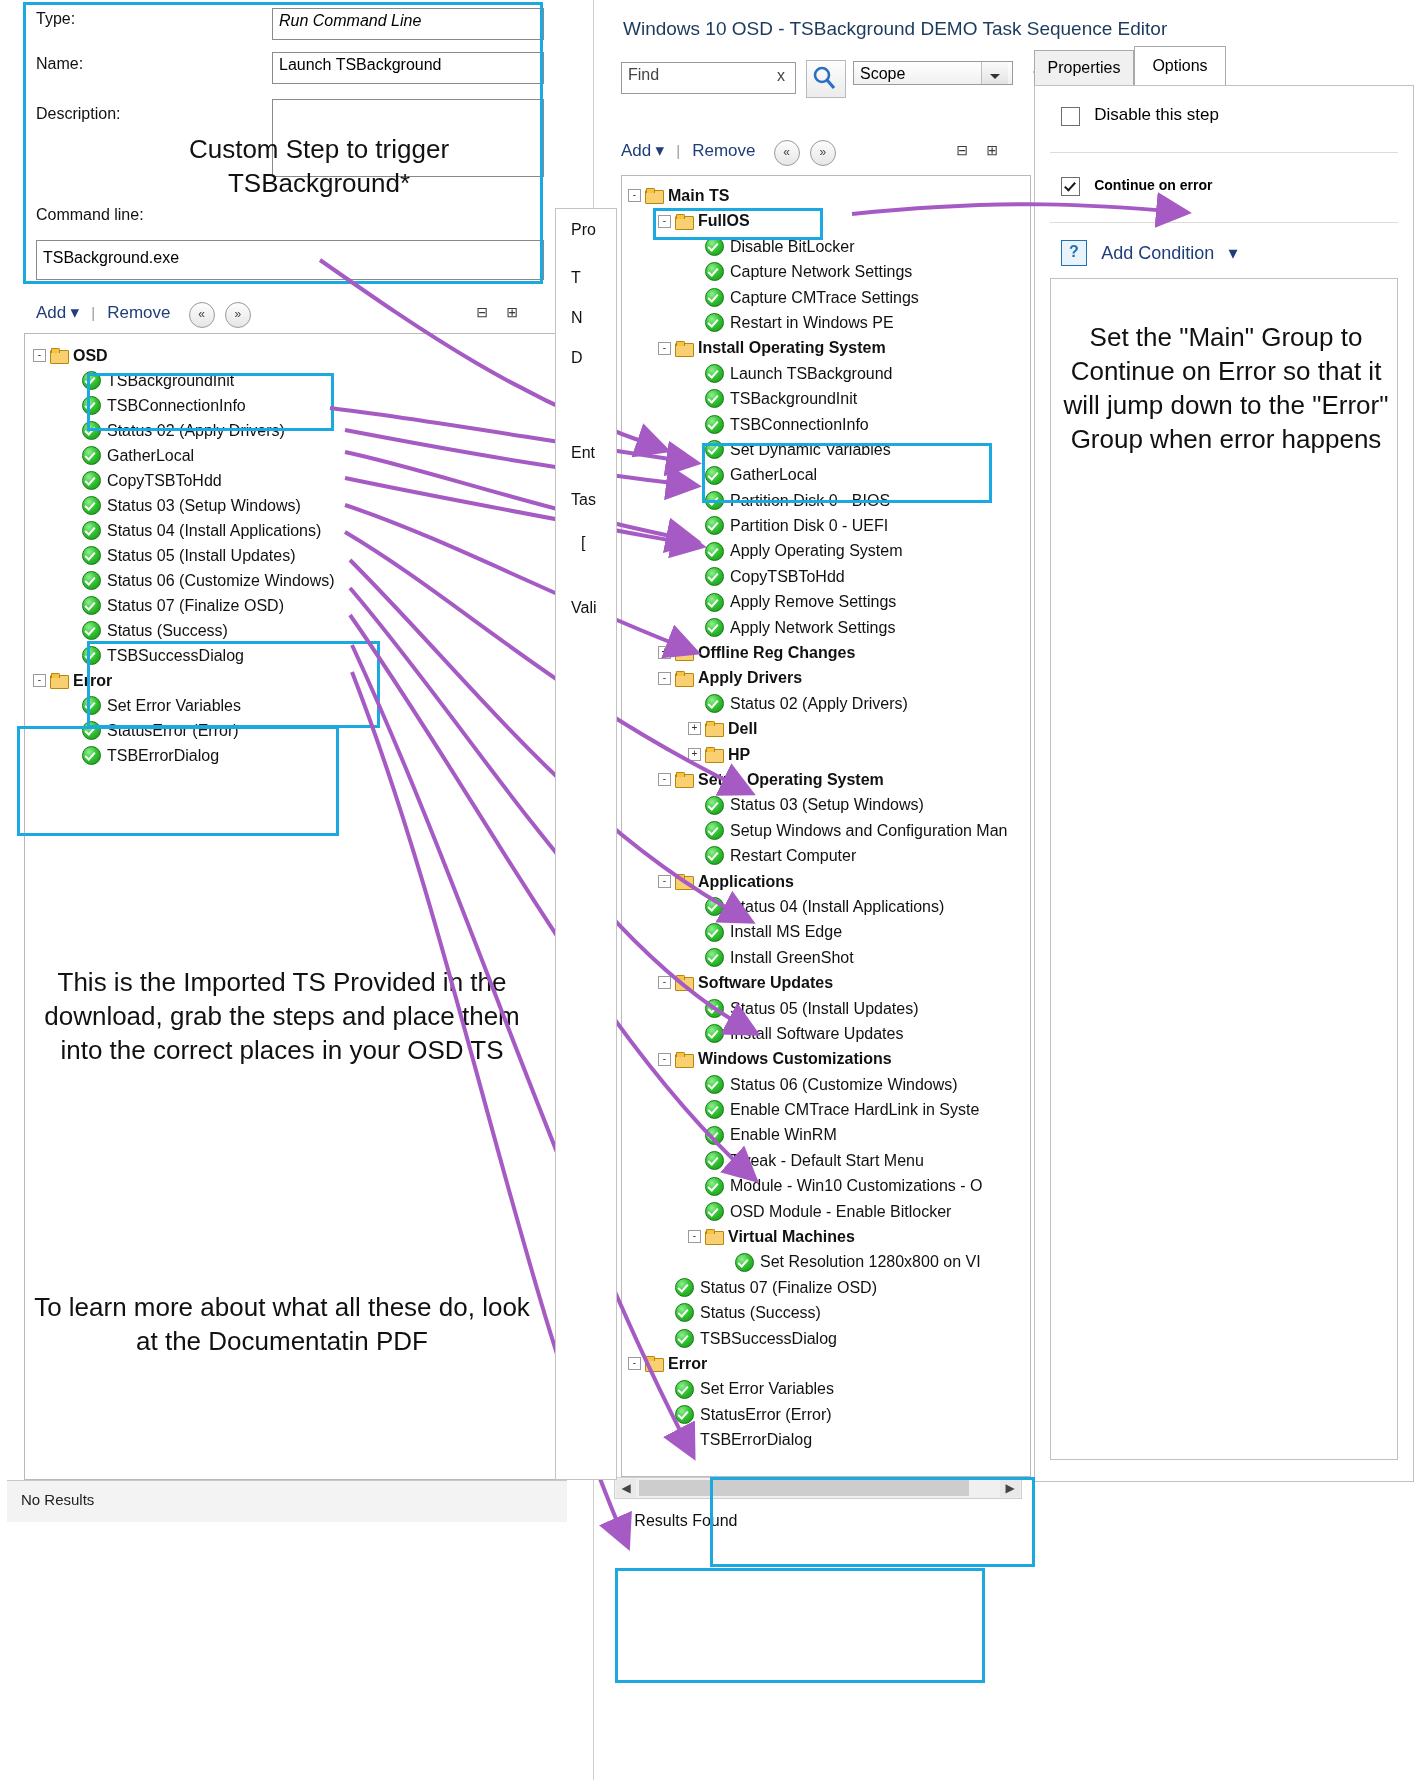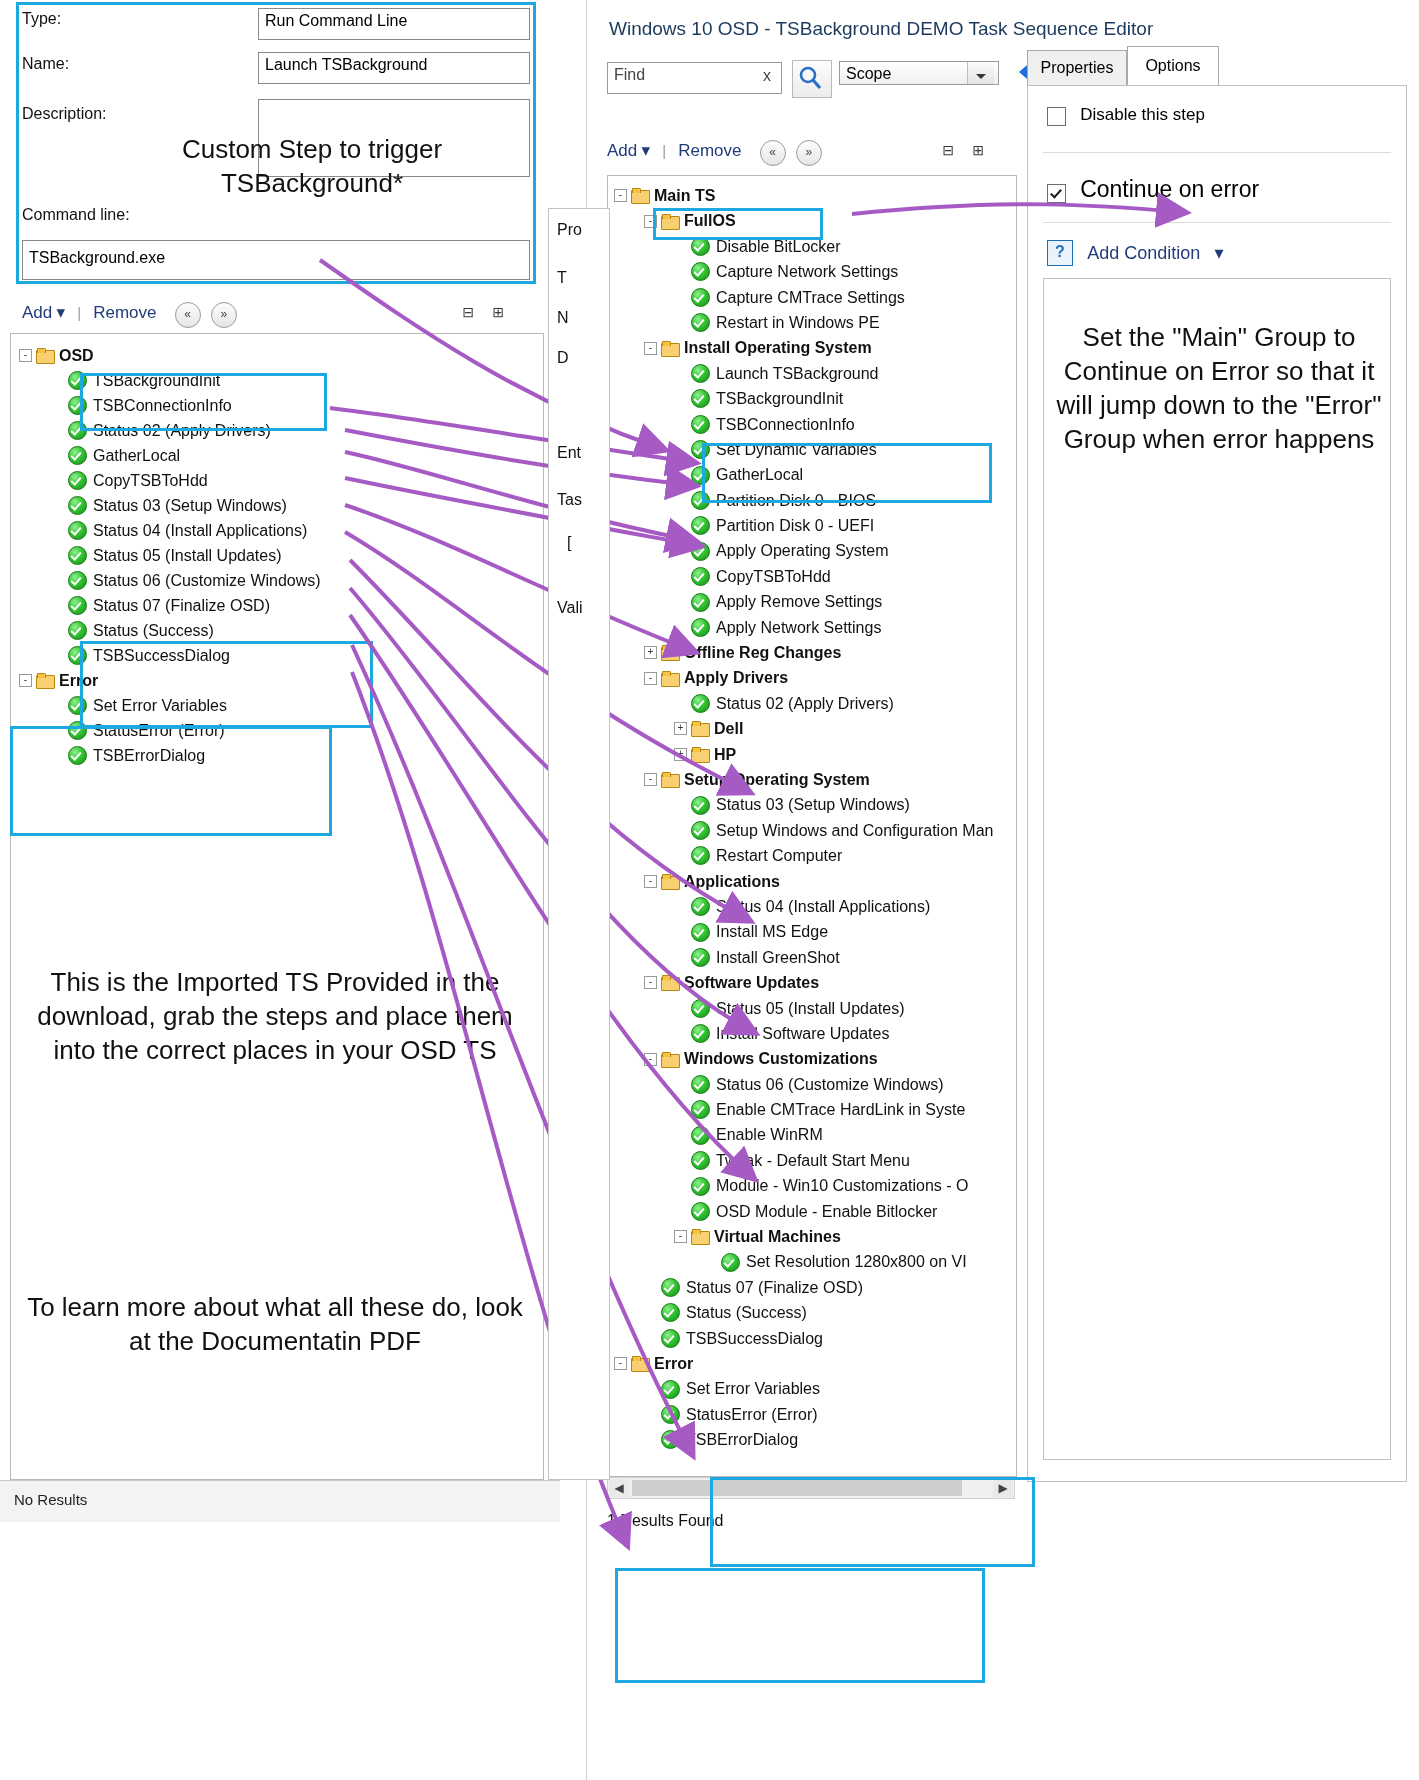--- a/index.html
+++ b/index.html
@@ -3,21 +3,21 @@
 <meta charset="utf-8">
 <style>
   html,body{margin:0;padding:0;}
   body{
     width:1419px;height:1780px;position:relative;
     background:#ffffff;
     font-family:"Liberation Sans", sans-serif;
     font-size:15px;color:#000;
     overflow:hidden;
   }
-  .abs{position:absolute;}
+  .abs{position:absolute;margin-left:7px;}
 
   
   #left-panel{left:0;top:0;width:590px;height:1780px;background:#fff;}
 
   .form-row{position:absolute;height:28px;}
   .form-label{font-size:16px;color:#111;}
   .form-input{
     border:1px solid #8a8a8a;background:#fff;
     font-size:16px;padding:3px 6px;box-sizing:border-box;color:#000;
   }
@@ -116,21 +116,21 @@
   .scroll-btn{position:absolute;width:20px;height:18px;top:1px;text-align:center;line-height:18px;font-size:12px;color:#444;background:#e9e9e9;}
 </style>
 </head>
 <body>
 
 <div class="abs" id="left-panel">
 
   <div class="abs form-row" style="left:22px;top:10px;">
     <span class="form-label">Type:</span>
   </div>
-  <div class="abs form-input" style="left:258px;top:8px;width:272px;height:32px;">
+  <div class="abs form-input" style="left:258px;top:8px;width:272px;height:32px;font-style:italic;">
     <span>Run Command Line</span>
   </div>
 
   <div class="abs form-row" style="left:22px;top:55px;">
     <span class="form-label">Name:</span>
   </div>
   <div class="abs form-input" style="left:258px;top:52px;width:272px;height:32px;">
     <span>Launch TSBackground</span>
   </div>
 
@@ -250,21 +250,21 @@
   <div class="panel-border" style="left:440px;top:85px;width:380px;height:1397px;background:#fff;"></div>
 
   <div class="abs" style="left:460px;top:105px;width:340px;height:30px;">
     <span class="chk"></span>
     <span style="font-size:17px;">Disable this step</span>
   </div>
   <div class="hr" style="left:456px;top:152px;width:348px;"></div>
 
   <div class="abs" style="left:460px;top:176px;width:340px;height:30px;">
     <span class="chk checked"></span>
-    <span style="font-size:23px;">Continue on error</span>
+    <span style="font-size:14px;font-weight:bold;">Continue on error</span>
   </div>
   <div class="hr" style="left:456px;top:222px;width:348px;"></div>
 
   <div class="abs" style="left:460px;top:240px;width:340px;height:34px;">
     <span style="display:inline-block;width:24px;height:24px;border:1px solid #1f6fb5;background:#e9f3fc;color:#1f6fb5;text-align:center;line-height:22px;font-weight:bold;font-size:16px;vertical-align:middle;margin-right:10px;">?</span>
     <span style="font-size:18px;color:#1f3d7a;vertical-align:middle;">Add Condition</span>
     <span style="font-size:18px;color:#1f3d7a;vertical-align:middle;margin-left:10px;">▾</span>
   </div>
   <div class="panel-border" style="left:456px;top:278px;width:348px;height:1182px;"></div>
 

